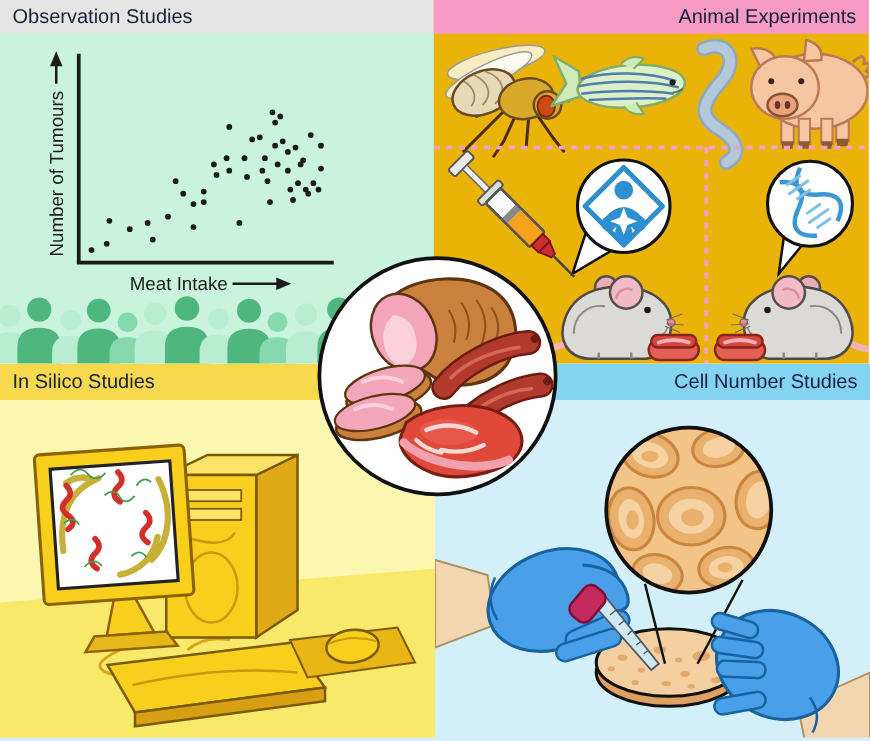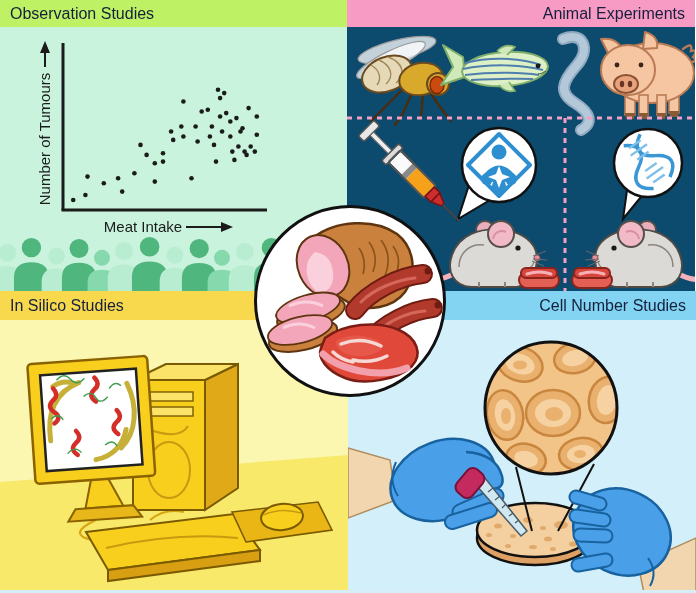--- a/index.html
+++ b/index.html
@@ -1,27 +1,27 @@
 <!DOCTYPE html>
 <html><head>
 <meta charset="utf-8">
 <style>
   html,body{margin:0;padding:0;background:#ffffff;}
   .canvas{position:relative;width:696px;height:593px;overflow:hidden;
           font-family:"Liberation Sans",sans-serif;background:#fff;}
   .quad{position:absolute;overflow:hidden;}
   .q-tl{left:0;top:0;width:348px;height:291px;background:#c9f3dc;}
-  .q-tr{left:347px;top:0;width:348px;height:291px;background:#0c4a6e;}
+  .q-tr{left:347px;top:0;width:348px;height:291px;background:#eab308;}
   .q-bl{left:0;top:291px;width:348px;height:302px;background:#fcf7b0;padding-left:32px;}
   .q-br{left:348px;top:291px;width:348px;height:302px;background:#d3f0fa;}
   .hdr{position:absolute;left:0;top:0;width:100%;height:27px;line-height:27px;
        font-size:16px;color:#14203c;box-sizing:border-box;}
   .hdr-left{text-align:left;padding-left:10px;}
   .hdr-right{text-align:right;padding-right:10px;}
-  .q-tl .hdr{background:#bef264;}
+  .q-tl .hdr{background:#e5e5e5;}
   .q-tr .hdr{background:#f79ac4;}
   .q-bl .hdr{background:#f8d94e;height:29px;line-height:29px;}
   .q-br .hdr{background:#82d4f2;height:29px;line-height:29px;}
   .content{position:absolute;left:0;width:348px;}
   .q-tl .content,.q-tr .content{top:27px;height:264px;}
   .q-bl .content,.q-br .content{top:29px;height:273px;}
   .center-circle{position:absolute;left:254px;top:205px;width:186px;height:186px;
        background:#ffffff;border:3px solid #111;border-radius:50%;z-index:10;overflow:hidden;}
   .bottom-strip{position:absolute;left:0;top:590px;width:696px;height:3px;background:#d6eef8;z-index:11;}
   svg{display:block;}

